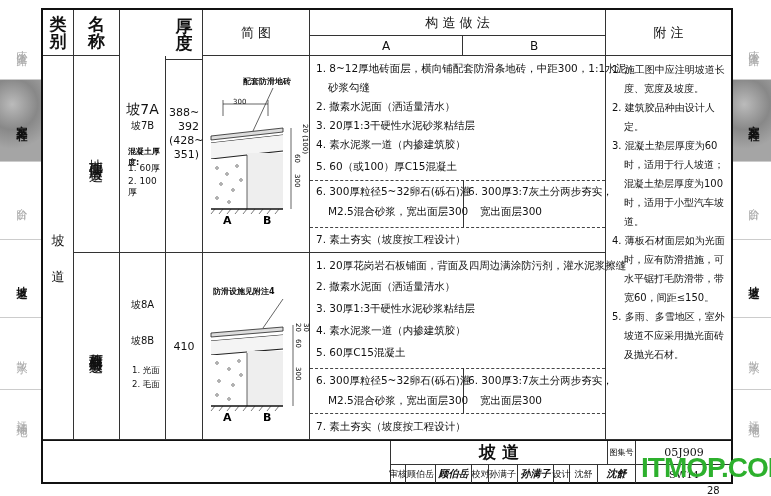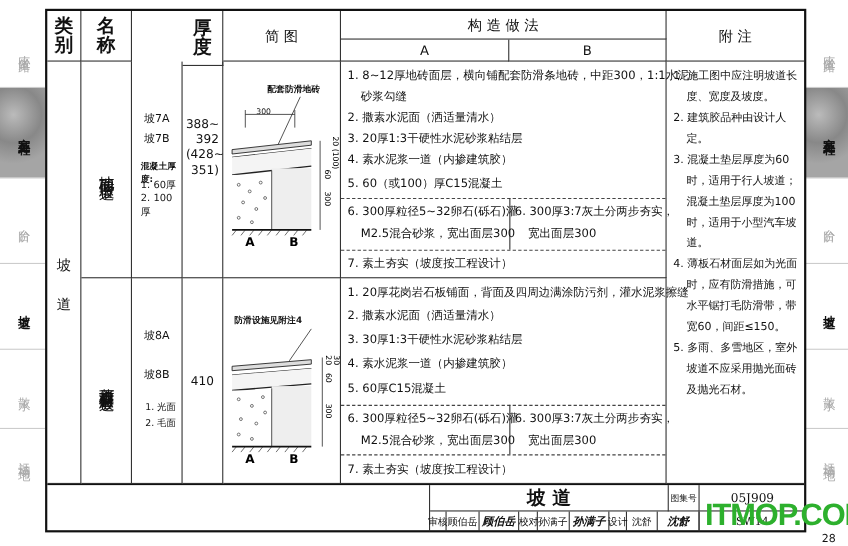--- a/index.html
+++ b/index.html
@@ -25,21 +25,21 @@
   .txt { position: absolute; font-size: 10.5px; left: 6px; white-space: nowrap; }
 
   .notes { font-size: 10px; line-height: 19px; padding: 4px 4px 4px 6px; }
   .notes .n { text-indent: -12px; padding-left: 12px; }
 
   .foot { position: absolute; left: 0; top: 430px; width: 688px; height: 42px; border-top: 1.5px solid #111; }
   .tb { position: absolute; border-left: 1px solid #333; }
   .tbcell { position: absolute; border-right: 1px solid #333; font-size: 9px; display: flex; align-items: center; justify-content: center; white-space: nowrap; }
   .sig { font-family: "DejaVu Serif", serif; font-style: italic; font-weight: bold; font-size: 10px; }
   .watermark { position: absolute; left: 641px; top: 452px; font-size: 28px; font-weight: bold; color: #2db02d; letter-spacing: -1px; font-family: "Liberation Sans", sans-serif; }
-  .pageno { position: absolute; left: 707px; top: 485px; font-size: 10px; margin-left: 40px; }
+  .pageno { position: absolute; left: 707px; top: 485px; font-size: 10px; }
 
   svg { position: absolute; }
 </style>
 </head>
 <body>
 
 <div class="side side-left">
   <div class="side-item" style="height:70px">小区道路</div>
   <div class="side-item hl" style="height:82px">室外工程</div>
   <div class="side-item" style="height:78px">台阶</div>
@@ -77,21 +77,21 @@
 
     <div class="cell" style="left:0;top:46px;width:31px;height:384px">
       <div style="position:absolute;top:176px;width:100%;text-align:center;font-size:13px">坡</div>
       <div style="position:absolute;top:212px;width:100%;text-align:center;font-size:13px">道</div>
     </div>
 
     <div class="cell center" style="left:31px;top:46px;width:46px;height:197px">
       <span class="vtext" style="font-size:14px;letter-spacing:2px">地砖面层坡道</span>
     </div>
     <div class="cell" style="left:77px;top:46px;width:46px;height:197px">
-      <div style="position:absolute;top:45px;width:100%;text-align:center;font-size:10px">坡7A</div>
+      <div style="position:absolute;top:45px;width:100%;text-align:center;font-size:14px">坡7A</div>
       <div style="position:absolute;top:63px;width:100%;text-align:center;font-size:10px">坡7B</div>
       <div style="position:absolute;top:90px;left:8px;font-size:8px;font-weight:bold">混凝土厚度:</div>
       <div style="position:absolute;top:106px;left:8px;font-size:9px">1. 60厚</div>
       <div style="position:absolute;top:120px;left:8px;font-size:9px">2. 100厚</div>
     </div>
     <div class="cell" style="left:123px;top:46px;width:37px;height:197px">
       <div style="position:absolute;top:50px;left:3px;font-size:11px;line-height:14px;text-align:right;width:30px">
         <div style="text-align:right">388~</div>
         <div>392</div>
         <div style="text-align:left">(428~</div>

